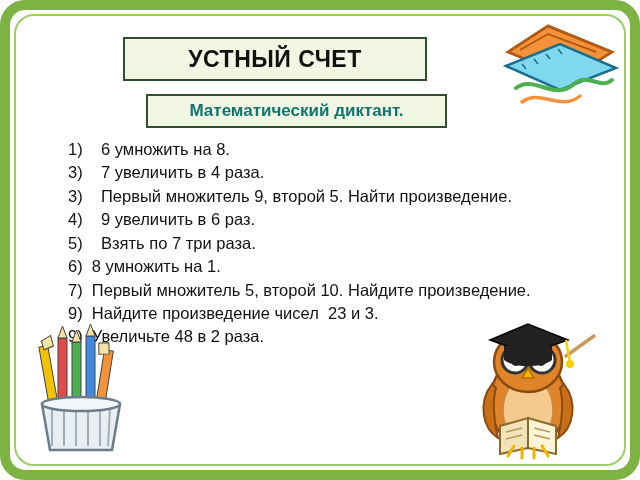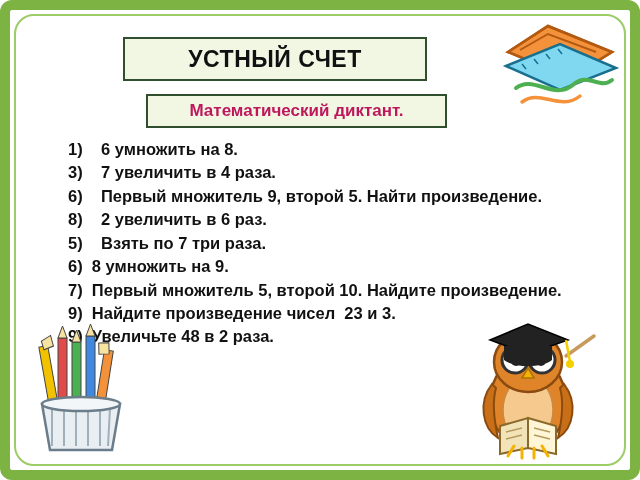--- a/index.html
+++ b/index.html
@@ -13,21 +13,21 @@
     font-family: "Liberation Sans", sans-serif;
     overflow: hidden;
   }
   .slide {
     position: relative;
     width: 640px;
     height: 480px;
     box-sizing: border-box;
     background: #ffffff;
     border: 10px solid #7cb342;
-    border-radius: 12px;
+    border-radius: 25px;
     overflow: hidden;
   }
   .inner-frame {
     position: absolute;
     left: 4px;
     top: 4px;
     right: 4px;
     bottom: 4px;
     border: 2px solid #9ccc65;
     border-radius: 20px;
@@ -61,33 +61,33 @@
     height: 30px;
     background: #f2f7e4;
     border: 2px solid #2f4f2f;
     display: flex;
     align-items: center;
     justify-content: center;
   }
   .subtitle-box .subtitle-text {
     font-size: 17px;
     font-weight: bold;
-    color: #be185d;
+    color: #0f766e;
   }
 
   
   .task-list {
     position: absolute;
     left: 58px;
     top: 128px;
     width: 540px;
   }
   .task-item {
     font-size: 16.5px;
-    font-weight: bold;
+    font-weight: normal;
     color: #111111;
     line-height: 1.42;
     white-space: pre-wrap;
   }
 
   
   .deco-books {
     position: absolute;
     right: 10px;
     top: 12px;
@@ -123,24 +123,24 @@
     <span class="title-text">УСТНЫЙ СЧЕТ</span>
   </div>
 
   <div class="subtitle-box">
     <span class="subtitle-text">Математический диктант.</span>
   </div>
 
   <div class="task-list">
     <div class="task-item">1)    6 умножить на 8.</div>
     <div class="task-item">3)    7 увеличить в 4 раза.</div>
-    <div class="task-item">6)    Первый множитель 9, второй 5. Найти произведение.</div>
-    <div class="task-item">8)    2 увеличить в 6 раз.</div>
+    <div class="task-item">3)    Первый множитель 9, второй 5. Найти произведение.</div>
+    <div class="task-item">4)    9 увеличить в 6 раз.</div>
     <div class="task-item">5)    Взять по 7 три раза.</div>
-    <div class="task-item">6)  8 умножить на 9.</div>
+    <div class="task-item">6)  8 умножить на 1.</div>
     <div class="task-item">7)  Первый множитель 5, второй 10. Найдите произведение.</div>
     <div class="task-item">9)  Найдите произведение чисел  23 и 3.</div>
     <div class="task-item">9)  Увеличьте 48 в 2 раза.</div>
   </div>
 
   <div class="deco-books">
     <svg viewBox="0 0 120 90" width="120" height="90" xmlns="http://www.w3.org/2000/svg">
 
       <polygon points="8,30 48,4 112,30 70,56" fill="#f4923c" stroke="#b35a10" stroke-width="2.5"></polygon>
       <polygon points="8,30 48,4 112,30 70,56" fill="none" stroke="#b35a10" stroke-width="2.5"></polygon>

